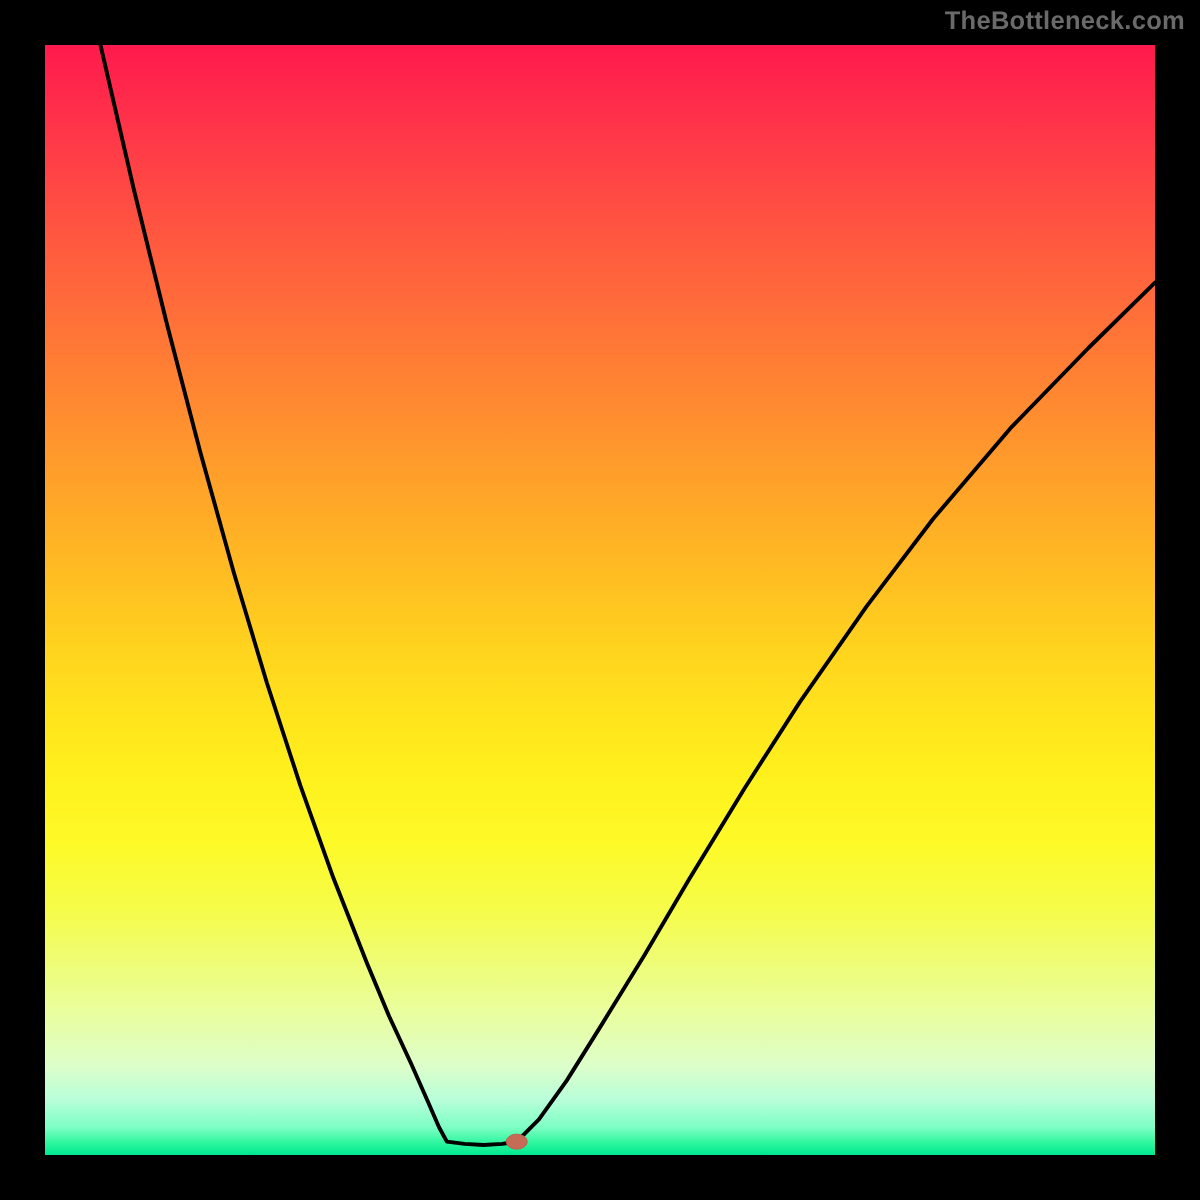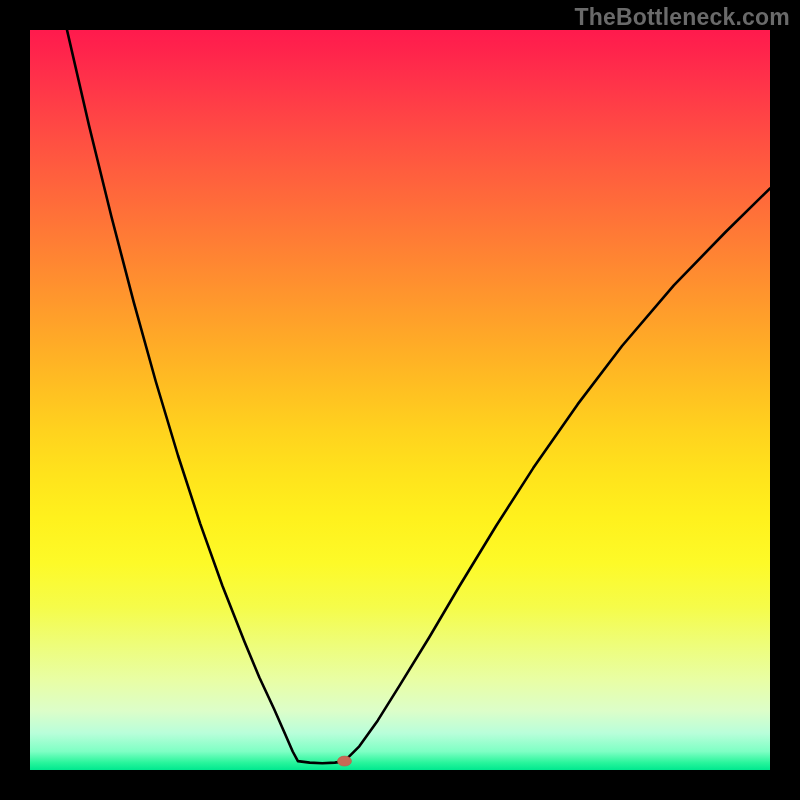--- a/index.html
+++ b/index.html
@@ -22,21 +22,21 @@
       #fdfa28 72%,
       #f5fc4a 78%,
       #eefd79 83%,
       #e8fea6 88%,
       #dcfec9 92%,
       #b9feda 95%,
       #7effc4 97.5%,
       #29f59c 99%,
       #00e88f 100%);
   }
-  .wm{position:absolute;top:4px;right:10px;color:#6a6a6a;font-size:23px;font-weight:600;letter-spacing:.2px;user-select:none}
+  .wm{position:absolute;top:4px;right:10px;color:#6a6a6a;font-size:17px;font-weight:600;letter-spacing:.2px;user-select:none}
   svg{position:absolute;inset:0}
   .curve{fill:none;stroke:#000;stroke-width:2.6;stroke-linecap:round;stroke-linejoin:round}
   .dot{fill:#c66b55;stroke:#bb5f4a;stroke-width:.6}
 </style>
 </head>
 <body>
 
 <div class="frame">
   <div class="wm">TheBottleneck.com</div>
   <div class="plot">

